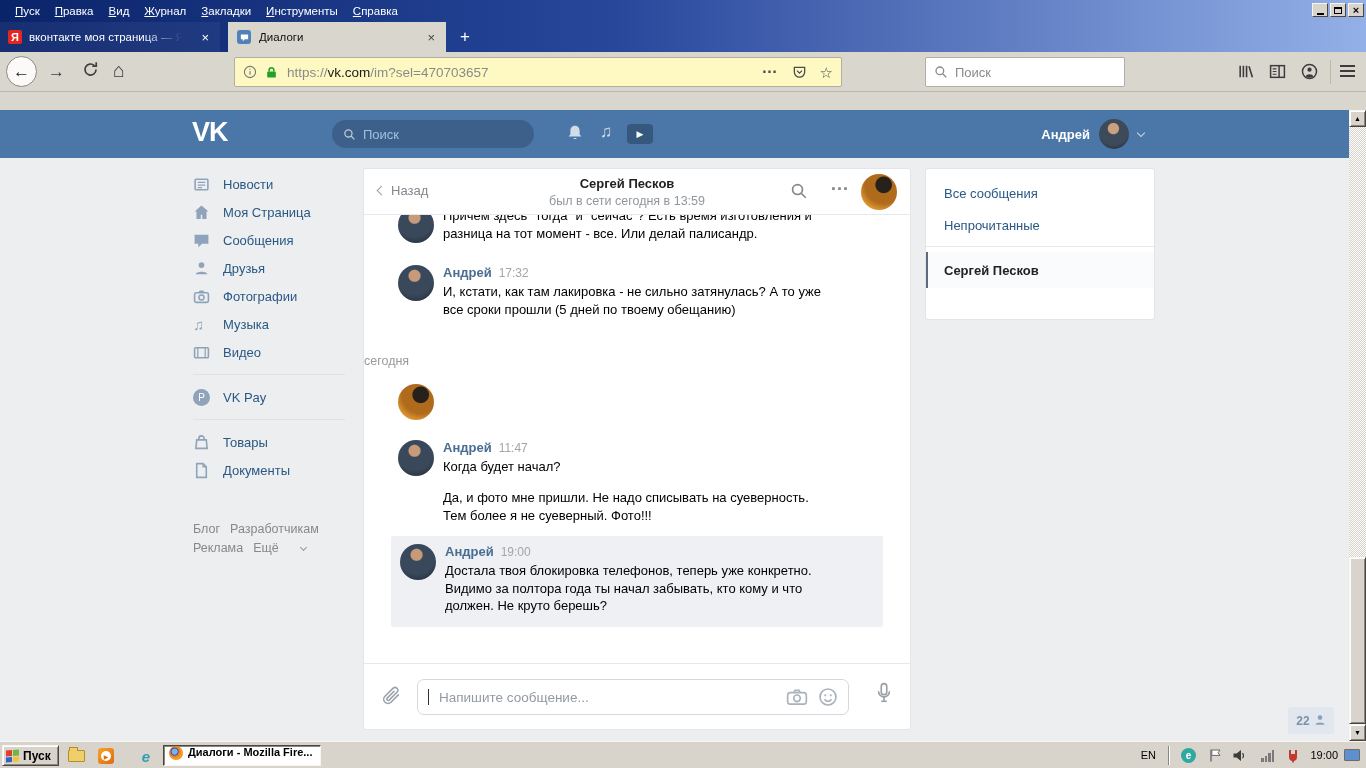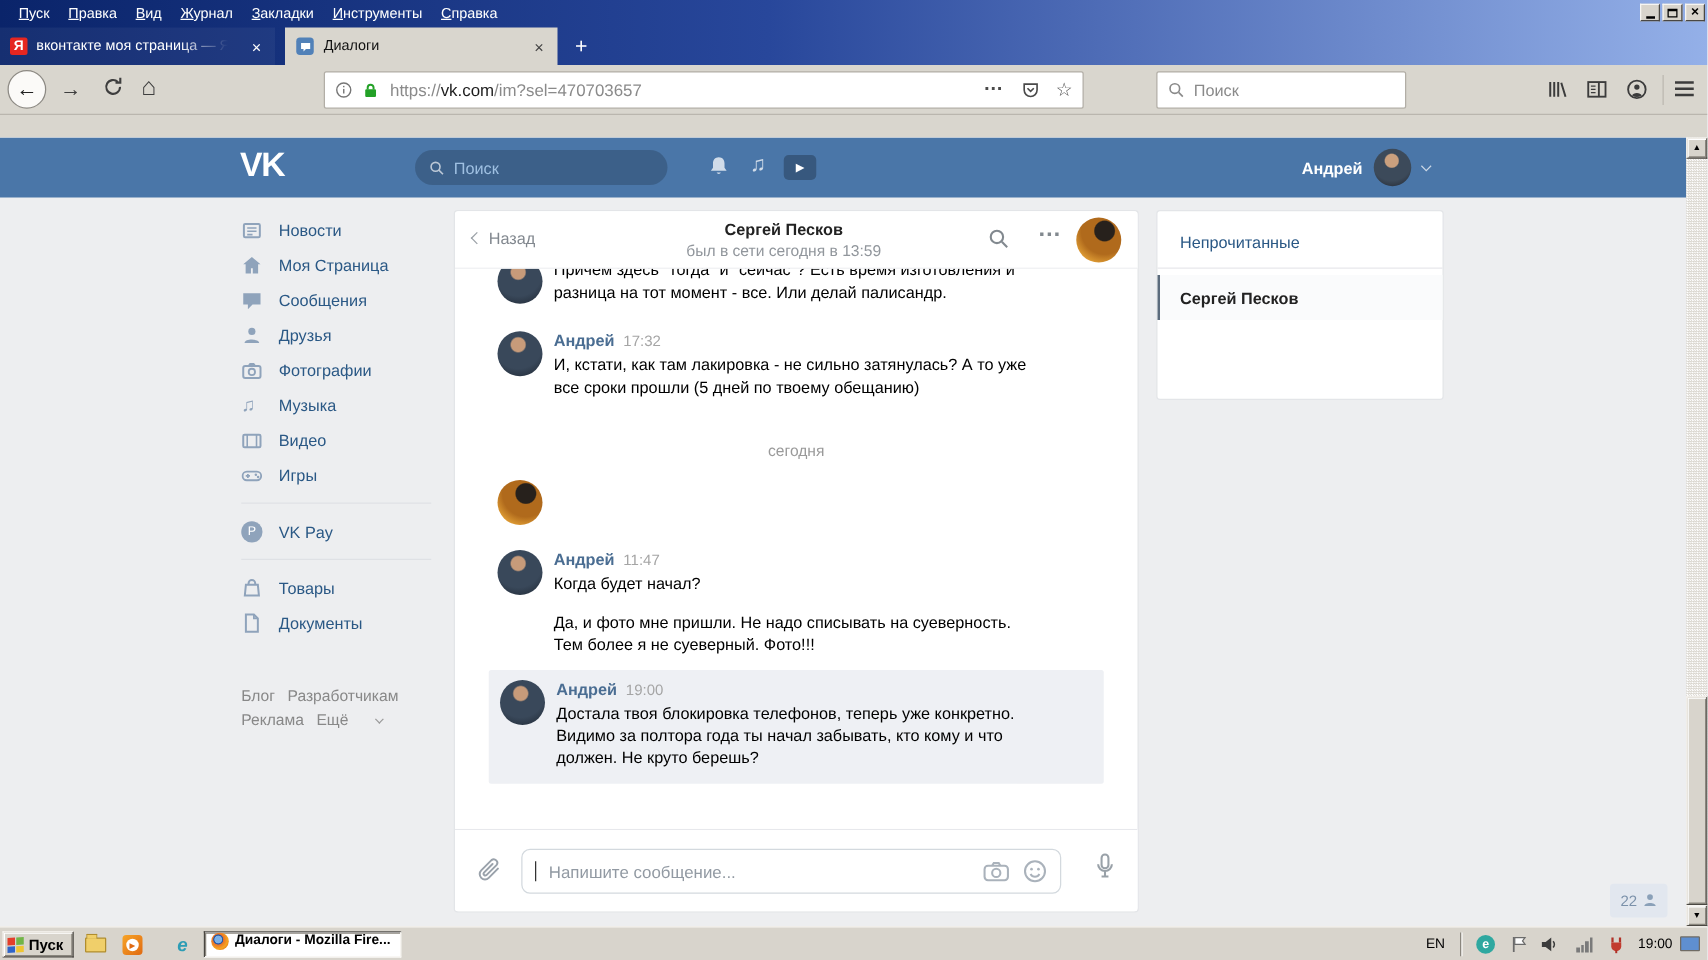--- a/index.html
+++ b/index.html
@@ -33,22 +33,22 @@
   .fav-ya { background:#e52620; border-radius:2px; color:#fff; font-weight:bold; font-size:11px; width:14px; height:14px; }
   .fav-dlg { background:#5181b8; border-radius:3px; }
   #newtab { position:absolute; top:22px; left:450px; width:30px; height:30px; color:#fff; font-size:17px;
     display:flex; align-items:center; justify-content:center; }
 
   
   #navbar { position:absolute; top:52px; left:0; width:1366px; height:40px; background:#d9d6ce; border-bottom:1px solid #bab6ae; }
   .navglyph { position:absolute; color:#3e3e3e; font-size:17px; line-height:1; }
   #backbtn { position:absolute; left:6px; top:4px; width:31px; height:31px; border:1px solid #8d8a84; border-radius:50%;
     background:#fbfaf8; display:flex; align-items:center; justify-content:center; font-size:17px; color:#222; }
-  #urlbar { position:absolute; left:234px; top:5px; width:608px; height:30px; background:#ffffff; border:1px solid #b2aea6;
-    border-radius:2px; display:flex; align-items:center; padding:0 8px;margin-left:25px; }
+  #urlbar { position:absolute; left:234px; top:5px; width:608px; height:30px; background:#fef9c3; border:1px solid #b2aea6;
+    border-radius:2px; display:flex; align-items:center; padding:0 8px; }
   .urltext { font-size:13.5px; white-space:nowrap; }
   .url-dim { color:#8a8a8a; } .url-host { color:#1c1c1c; }
   #searchbar { position:absolute; left:925px; top:5px; width:200px; height:30px; background:#fff; border:1px solid #b2aea6;
     border-radius:2px; display:flex; align-items:center; padding:0 8px; gap:7px; }
   #searchbar input, .pill input { border:none; outline:none; background:transparent; font-family:inherit; }
   #searchbar input { font-size:13px; color:#444; width:150px; }
   #searchbar input::placeholder { color:#8a8a8a; opacity:1; }
   .tool-ic { position:absolute; top:11px; color:#3c3c3c; }
   .vdiv-nav { position:absolute; top:8px; width:1px; height:24px; background:#bcb8b0; }
   .burger { display:flex; flex-direction:column; gap:3px; }
@@ -103,21 +103,21 @@
 
   #cbody { position:absolute; top:46px; bottom:66px; left:0; right:0; overflow:hidden; z-index:1; }
   .msg { display:flex; gap:9px; padding:0 30px 0 34px; }
   .mavatar { width:36px; height:36px; border-radius:50%; flex:none; cursor:pointer; }
   .av-andrey { background:radial-gradient(circle at 46% 30%,#c79b7a 0 17%,#39485a 21% 60%,#1d2530 100%); }
   .mc { flex:1; min-width:0; }
   .mhead { font-size:13px; line-height:16px; margin-bottom:2px; }
   .mauthor { font-weight:bold; color:#4a6d92; cursor:pointer; }
   .mtime { color:#a5a5a5; font-size:12px; margin-left:7px; }
   .mtext { font-size:13px; line-height:17.5px; color:#000; white-space:pre-line; }
-  .daydiv { text-align:center; font-size:12.5px; color:#9a9a9a; margin:36px 0 16px; }
+  .daydiv { text-align:left; font-size:12.5px; color:#9a9a9a; margin:36px 0 16px; }
   .msg-cont { padding-left:79px; }
   .hl { background:#eef0f4; border-radius:2px; margin:12px 27px 0; padding:8px 9px 12px; display:flex; gap:9px; }
 
   #ccomposer { position:absolute; bottom:0; left:0; right:0; height:66px; border-top:1px solid #e7e8ec; background:#fff;
     z-index:2; border-radius:0 0 3px 3px; }
   #clip-ic { position:absolute; left:17px; top:22px; color:#9aa2ab; cursor:pointer; }
   #msginput { position:absolute; left:53px; top:15px; width:432px; height:36px; border:1px solid #d3d9de; border-radius:7px;
     display:flex; align-items:center; padding:0 10px; gap:10px; }
   .caret { width:1px; height:16px; background:#333; flex:none; }
   #msginput input { flex:1; border:none; outline:none; background:transparent; font-family:inherit; font-size:13.5px; color:#333; min-width:0; }
@@ -128,21 +128,21 @@
   
   #rightpanel { position:absolute; left:925px; top:58px; width:230px; height:152px; background:#fff;
     border:1px solid #e3e5e8; border-radius:3px; }
   .fitem { height:32px; display:flex; align-items:center; padding-left:18px; font-size:13px; color:#2a5885; cursor:pointer; }
   #rightpanel .fitem:first-child { margin-top:8px; }
   .fdiv { height:1px; background:#e7e8ec; margin:5px 0 0; }
   .dlgrow { height:36px; display:flex; align-items:center; padding-left:16px; font-size:13px; font-weight:bold; color:#222;
     background:#fafbfc; border-left:2px solid #5b6b7c; margin-top:5px; cursor:pointer; }
 
   #onlinebadge { position:absolute; left:1288px; top:597px; width:46px; height:27px; background:#e2e7ef; border-radius:3px;
-    display:flex; align-items:center; justify-content:center; gap:4px; font-size:12px; color:#7b91aa; cursor:pointer; }
+    display:flex; align-items:center; justify-content:center; gap:4px; font-size:12px; color:#7b91aa; cursor:pointer;font-weight:bold; }
 
   
   #pagescroll { position:absolute; top:110px; left:1349px; width:17px; height:631px;
     background:repeating-conic-gradient(#ffffff 0% 25%, #d6d2ca 25% 50%) 0 0 / 2px 2px; }
   .sbbtn { position:absolute; left:0; width:17px; height:17px; background:#d8d4cc; border:1px solid;
     border-color:#f7f5f1 #4a4742 #4a4742 #f7f5f1; box-shadow:inset 1px 1px 0 #fff, inset -1px -1px 0 #8a867e;
     display:flex; align-items:center; justify-content:center; font-size:7px; color:#000; }
   #sb-thumb { position:absolute; left:0; top:447px; width:17px; height:167px; background:#d8d4cc; border:1px solid;
     border-color:#f7f5f1 #4a4742 #4a4742 #f7f5f1; box-shadow:inset 1px 1px 0 #fff, inset -1px -1px 0 #8a867e; }
 
@@ -363,29 +363,20 @@
       <span class="sic" style="font-size:15px;line-height:1;">♫</span>
       <span class="slabel">Музыка</span>
     </div>
     <div class="sitem">
       <svg class="sic" viewBox="0 0 16 16">
           <rect x="1.5" y="3.5" width="13" height="9.5" rx="1" fill="none" stroke="currentColor" stroke-width="1.5"></rect>
           <path d="M4.5 3.5v9.5M11.5 3.5v9.5" stroke="currentColor" stroke-width="1.2" fill="none"></path>
         </svg>
       <span class="slabel">Видео</span>
     </div>
-    <div class="sitem">
-      <svg class="sic" viewBox="0 0 16 16">
-          <rect x="1" y="5" width="14" height="6.5" rx="3.2" fill="none" stroke="currentColor" stroke-width="1.4"></rect>
-          <path d="M5 6.7v3.1M3.4 8.2h3.2" stroke="currentColor" stroke-width="1.3" fill="none"></path>
-          <circle cx="11" cy="7.4" r=".95" fill="currentColor"></circle>
-          <circle cx="12.7" cy="9.1" r=".95" fill="currentColor"></circle>
-        </svg>
-      <span class="slabel">Игры</span>
-    </div>
     <div class="sdiv"></div>
     <div class="sitem">
       <span class="sic" style="width:17px;height:17px;border-radius:50%;background:#8fa3bb;color:#fff;font-size:10px;display:flex;align-items:center;justify-content:center;">Р</span>
       <span class="slabel">VK Pay</span>
     </div>
     <div class="sdiv"></div>
     <div class="sitem">
       <svg class="sic" viewBox="0 0 16 16">
           <path d="M3.5 5.5h9l.8 8H2.7z" fill="none" stroke="currentColor" stroke-width="1.5"></path>
           <path d="M5.5 5.5V4.3a2.5 2.5 0 0 1 5 0v1.2" fill="none" stroke="currentColor" stroke-width="1.5"></path>
@@ -503,20 +494,21 @@
             <rect x="5.5" y="1.5" width="5" height="10" rx="2.5" fill="none" stroke="currentColor" stroke-width="1.5"></rect>
             <path d="M3 8.5a5 5 0 0 0 10 0" fill="none" stroke="currentColor" stroke-width="1.5"></path>
             <line x1="8" y1="13.5" x2="8" y2="17" stroke="currentColor" stroke-width="1.5"></line>
             <line x1="5.5" y1="17.5" x2="10.5" y2="17.5" stroke="currentColor" stroke-width="1.5"></line>
           </svg>
       </span>
     </div>
   </div>
 
   <div id="rightpanel">
+    <div class="fitem">Все сообщения</div>
     <div class="fitem">Непрочитанные</div>
     <div class="fdiv"></div>
     <div class="dlgrow">Сергей Песков</div>
   </div>
 
   <div id="onlinebadge">
     <span>22</span>
     <svg width="12" height="13" viewBox="0 0 12 13">
         <circle cx="6" cy="3.6" r="2.3" fill="#8aa0b8"></circle>
         <path d="M1.5 10.8c0-3.2 9-3.2 9 0z" fill="#8aa0b8"></path>

